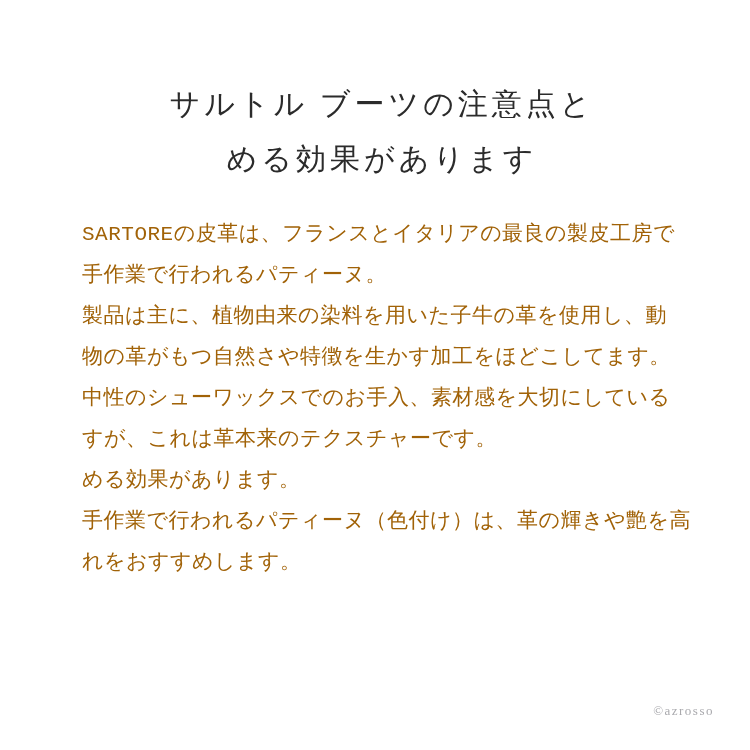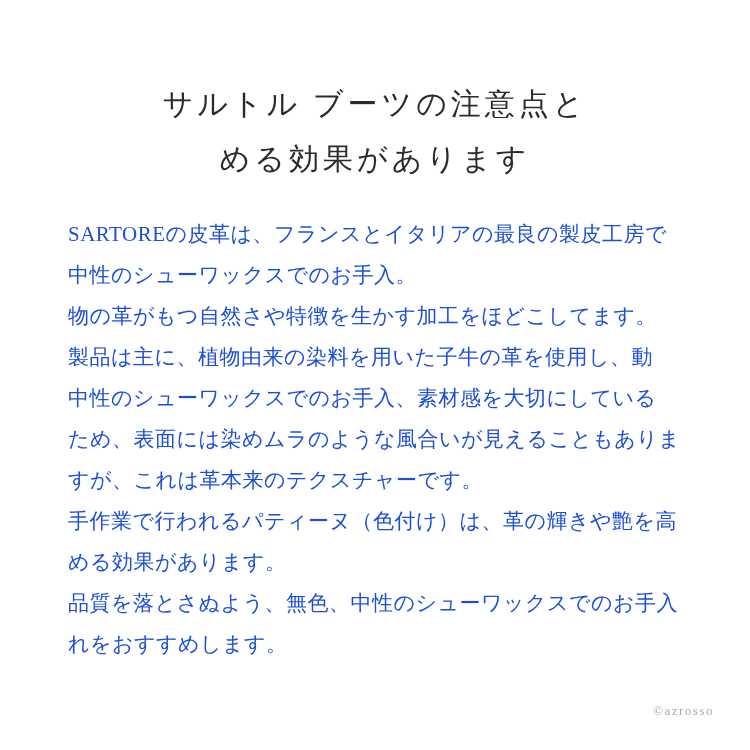--- a/index.html
+++ b/index.html
@@ -7,41 +7,42 @@
     padding: 0;
     background: #ffffff;
   }
   .page {
     position: relative;
     width: 750px;
     height: 750px;
     background: #ffffff;
     overflow: hidden;
     box-sizing: border-box;
+    padding-left: 14px;
   }
   .title-block {
     padding-top: 76px;
     text-align: center;
     font-family: "Liberation Serif", "DejaVu Serif", serif;
     font-size: 30px;
     line-height: 55px;
     letter-spacing: 4px;
     color: #2b2b2b;
     font-weight: 400;
   }
   .title-line {
     white-space: nowrap;
   }
   .body-block {
     margin: 28px 60px 0 68px;
-    font-family: Liberation Serif, serif;
+    font-family: Liberation Mono, monospace;
     font-size: 21px;
     line-height: 41px;
     letter-spacing: 0.5px;
-    color: #1d4ed8;
+    color: #a16207;
     font-weight: 400;
   }
   .body-line {
     white-space: nowrap;
   }
   .watermark {
     position: absolute;
     right: 36px;
     bottom: 31px;
     font-family: "Liberation Serif", "DejaVu Serif", serif;
@@ -55,27 +56,25 @@
 
 <div class="page">
 
   <div class="title-block">
     <div class="title-line">サルトル ブーツの注意点と</div>
     <div class="title-line">める効果があります</div>
   </div>
 
   <div class="body-block">
     <div class="body-line">SARTOREの皮革は、フランスとイタリアの最良の製皮工房で</div>
-    <div class="body-line">中性のシューワックスでのお手入。</div>
+    <div class="body-line">手作業で行われるパティーヌ。</div>
+    <div class="body-line">製品は主に、植物由来の染料を用いた子牛の革を使用し、動</div>
     <div class="body-line">物の革がもつ自然さや特徴を生かす加工をほどこしてます。</div>
-    <div class="body-line">製品は主に、植物由来の染料を用いた子牛の革を使用し、動</div>
     <div class="body-line">中性のシューワックスでのお手入、素材感を大切にしている</div>
-    <div class="body-line">ため、表面には染めムラのような風合いが見えることもありま</div>
     <div class="body-line">すが、これは革本来のテクスチャーです。</div>
+    <div class="body-line">める効果があります。</div>
     <div class="body-line">手作業で行われるパティーヌ（色付け）は、革の輝きや艶を高</div>
-    <div class="body-line">める効果があります。</div>
-    <div class="body-line">品質を落とさぬよう、無色、中性のシューワックスでのお手入</div>
     <div class="body-line">れをおすすめします。</div>
   </div>
 
   <div class="watermark">©azrosso</div>
 
 </div>
 
 </body></html>

